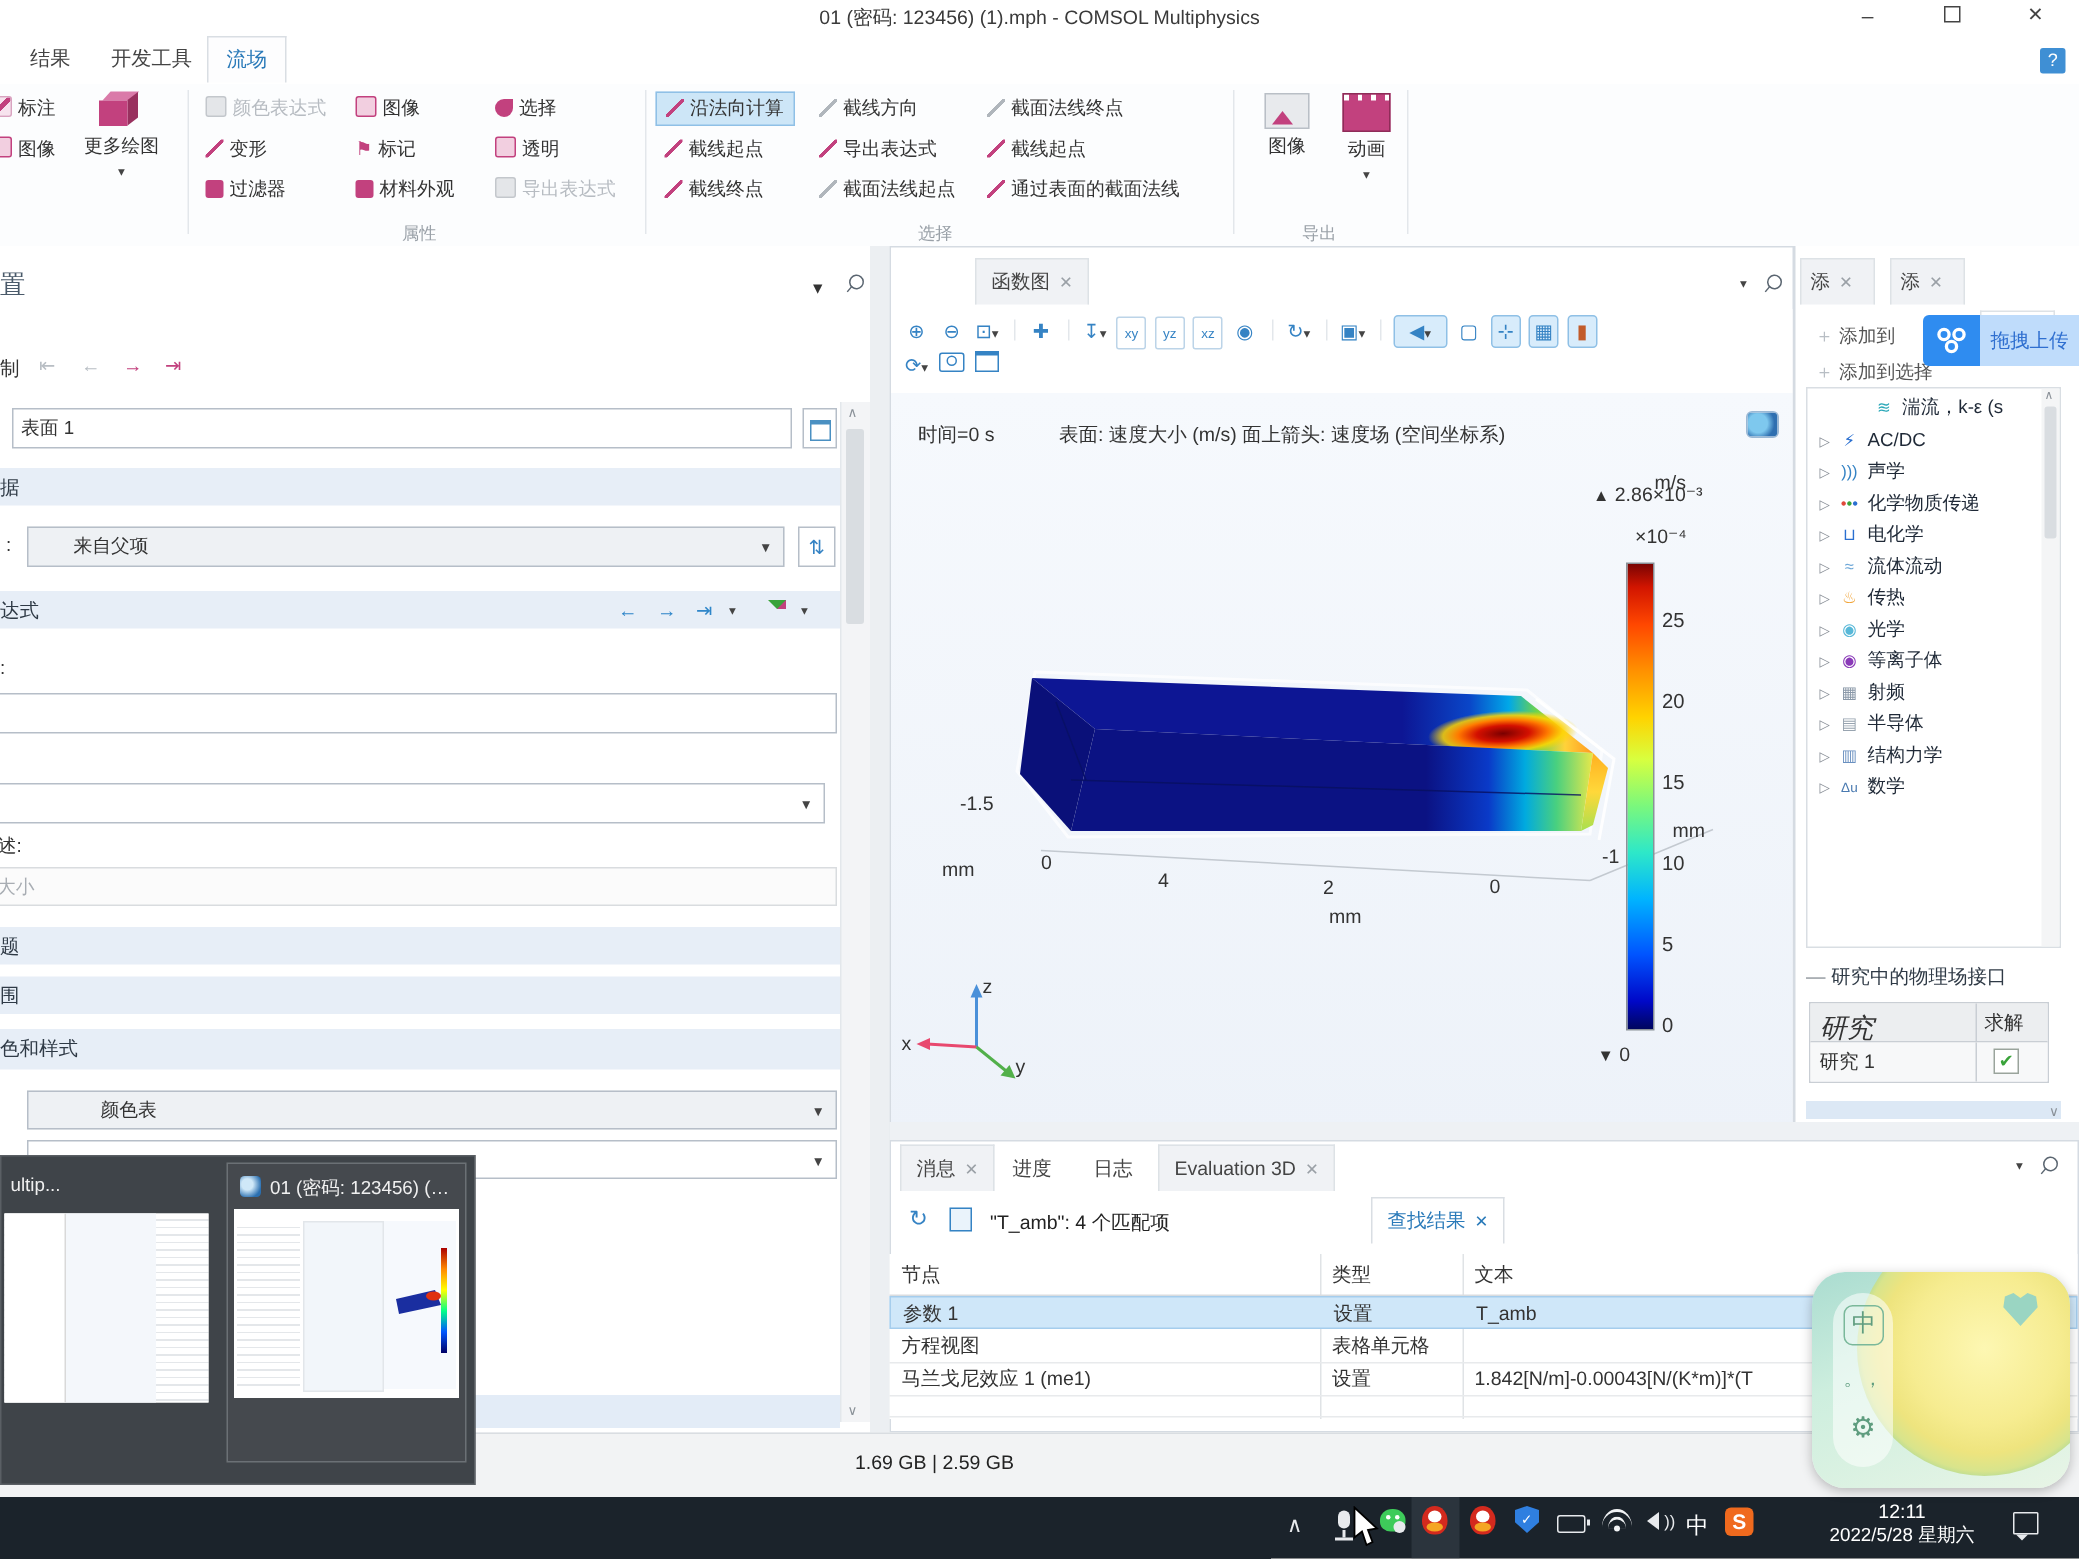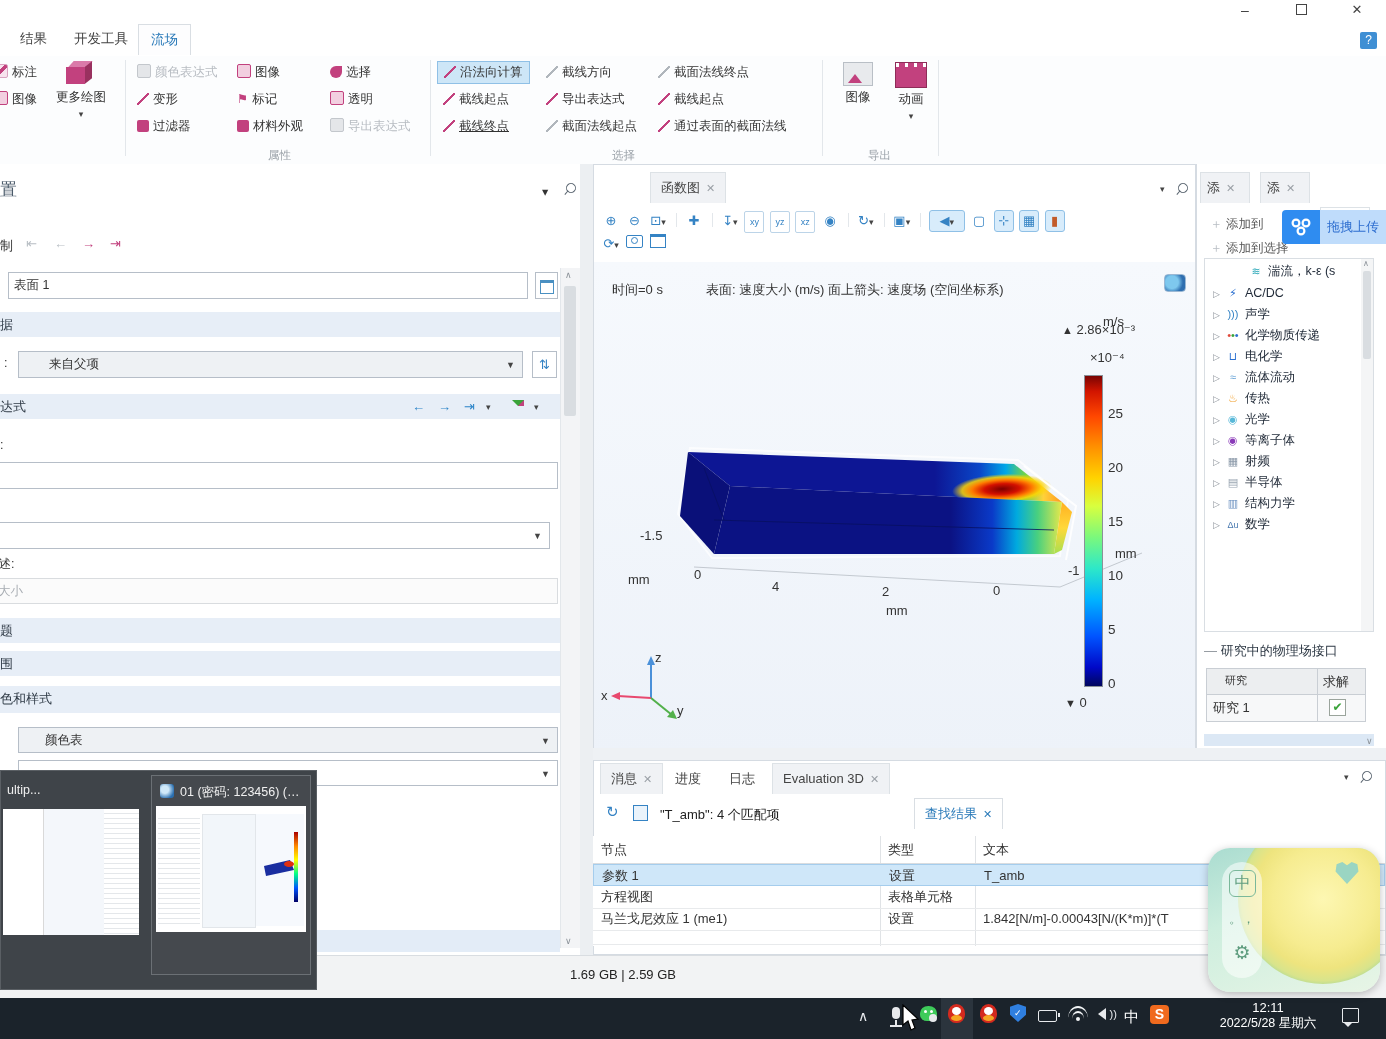--- a/index.html
+++ b/index.html
@@ -50,20 +50,21 @@
   .arc{position:absolute;border-top:2px solid #f2f4f6;border-radius:50% 50% 0 0/100% 100% 0 0;}
   .chk{display:inline-block;width:15px;height:15px;background:#fff;border:1px solid #9aa49c;color:#3aa33a;font-size:12px;line-height:14px;text-align:center;font-weight:bold;}
   .thumblines{background:repeating-linear-gradient(#ffffff 0 4px,#e4e7ea 4px 5px);}
 </style>
 </head>
 <body>
 
 <div id="screen">
 
   <div class="ab" style="left:0;top:0;width:1386px;height:22px;background:#fff;"></div>
+  <div class="ab" style="left:0;top:3px;width:1386px;text-align:center;font-size:13px;color:#3a3a3a;">01 (密码: 123456) (1).mph - COMSOL Multiphysics</div>
   <div class="ab" style="left:1228px;top:2px;width:34px;text-align:center;font-size:14px;color:#444;">–</div>
   <div class="ab" style="left:1284px;top:4px;width:34px;text-align:center;">
     <span style="display:inline-block;width:9px;height:9px;border:1.2px solid #444;"></span>
   </div>
   <div class="ab" style="left:1340px;top:2px;width:34px;text-align:center;font-size:13px;color:#444;">✕</div>
 
   <div class="ab" style="left:0;top:22px;width:1386px;height:34px;background:#fff;"></div>
   <div class="tab" style="left:8px;"><span>结果</span></div>
   <div class="tab" style="left:62px;"><span>开发工具</span></div>
   <div class="tab active" style="left:138px;color:#2a7ab9;"><span>流场</span></div>
@@ -101,21 +102,21 @@
     <span class="ric p2" style="border-radius:50% 0 50% 50%;"></span><span class="rlabel">选择</span></div>
   <div class="ab" style="left:330px;top:91px;">
     <span class="ric p1"></span><span class="rlabel">透明</span></div>
   <div class="ab" style="left:330px;top:118px;">
     <span class="ric gy"></span><span class="rlabel dis">导出表达式</span></div>
 
   <div class="ab" style="left:437px;top:61px;height:21px;line-height:21px;padding:0 6px;background:#cde6f7;border:1px solid #8fc0e6;">
     <span class="diag"></span><span class="rlabel">沿法向计算</span></div>
   <div class="ab" style="left:443px;top:91px;">
     <span class="diag"></span><span class="rlabel">截线起点</span></div>
-  <div class="ab" style="left:443px;top:118px;text-decoration:underline;">
+  <div class="ab" style="left:443px;top:118px;">
     <span class="diag"></span><span class="rlabel">截线终点</span></div>
   <div class="ab" style="left:546px;top:64px;">
     <span class="diag g"></span><span class="rlabel">截线方向</span></div>
   <div class="ab" style="left:546px;top:91px;">
     <span class="diag"></span><span class="rlabel">导出表达式</span></div>
   <div class="ab" style="left:546px;top:118px;">
     <span class="diag g"></span><span class="rlabel">截面法线起点</span></div>
   <div class="ab" style="left:658px;top:64px;">
     <span class="diag g"></span><span class="rlabel">截面法线终点</span></div>
   <div class="ab" style="left:658px;top:91px;">
@@ -179,21 +180,21 @@
   <div class="inp" style="left:-8px;top:578px;width:566px;height:26px;background:#fbfbfb;border-color:#d9dcdf;color:#a8adb3;">
     <span>大小</span></div>
 
   <div class="band" style="left:0;top:618px;width:560px;height:25px;">
     <span>题</span></div>
   <div class="band" style="left:0;top:651px;width:560px;height:25px;">
     <span>围</span></div>
   <div class="band" style="left:0;top:686px;width:560px;height:27px;">
     <span>色和样式</span></div>
   <div class="sel" style="left:18px;top:727px;width:540px;height:26px;">
-    <span style="padding-left:26px;text-align:right;">颜色表</span><span class="cv" style="line-height:26px;">▼</span></div>
+    <span style="padding-left:48px;text-align:right;">颜色表</span><span class="cv" style="line-height:26px;">▼</span></div>
   <div class="sel" style="left:18px;top:760px;width:540px;height:26px;background:#fff;">
     <span class="cv" style="line-height:26px;">▼</span>
     </div>
   <div class="band" style="left:0;top:930px;width:560px;height:22px;background:#e3ecf7;"></div>
 
   <div class="ab" style="left:560px;top:268px;width:19px;height:680px;background:#f3f4f6;border-left:1px solid #e3e7eb;">
     <span class="ab" style="left:4px;top:2px;color:#8a9198;font-size:9px;">∧</span>
     <span class="ab" style="left:3px;top:18px;width:12px;height:130px;background:#d9dde1;border-radius:2px;"></span>
     <span class="ab" style="left:4px;bottom:2px;color:#8a9198;font-size:9px;">∨</span>
   </div>
@@ -366,21 +367,21 @@
     <div class="ab" style="right:0;top:0;width:12px;height:372px;background:#f4f5f6;">
       <span class="ab" style="left:2px;top:0;color:#8a9198;font-size:8px;">∧</span>
       <span class="ab" style="left:2px;top:12px;width:8px;height:88px;background:#d9dde1;border-radius:2px;"></span>
     </div>
   </div>
 
   <div class="ab" style="left:1204px;top:642px;font-size:13px;color:#2f3a46;">
     <span style="color:#8a9198;">—</span> <span>研究中的物理场接口</span></div>
   <div class="ab" style="left:1206px;top:668px;width:160px;height:54px;border:1px solid #c9ced4;box-sizing:border-box;">
     <div class="ab" style="left:0;top:0;width:158px;height:26px;background:#eceef0;border-bottom:1px solid #c9ced4;box-sizing:border-box;">
-      <span class="ab" style="left:18px;top:4px;font-size:11px;">研究</span>
+      <span class="ab" style="left:6px;top:4px;font-size:18px;font-style:italic;">研究</span>
       <span class="ab" style="left:116px;top:4px;font-size:13px;">求解</span>
       <span class="vline" style="left:110px;top:0;height:26px;background:#c9ced4;"></span>
     </div>
     <div class="ab" style="left:0;top:26px;width:158px;height:26px;background:#f7f8f9;">
       <span class="ab" style="left:6px;top:4px;font-size:13px;">研究 1</span>
       <span class="vline" style="left:110px;top:0;height:26px;background:#c9ced4;"></span>
       <span class="ab chk" style="left:122px;top:4px;">✔</span>
     </div>
   </div>
   <div class="ab" style="left:1204px;top:734px;width:170px;height:12px;background:#dce8f5;"></div>

